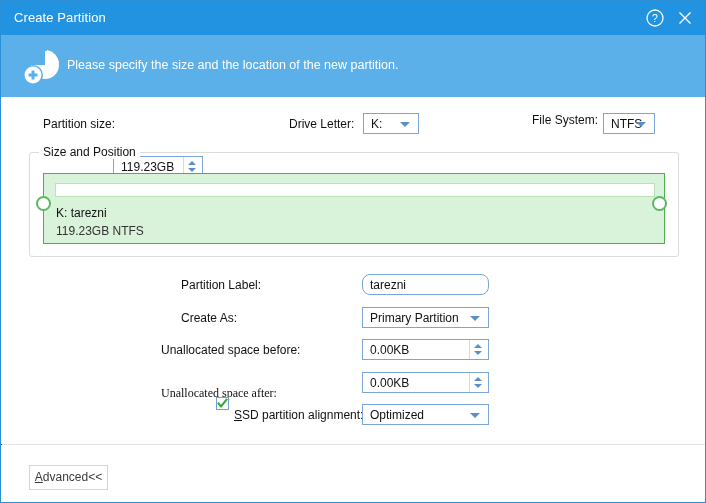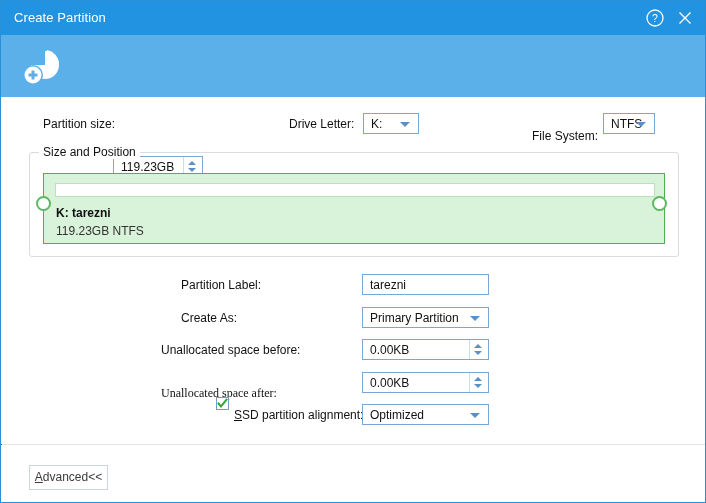--- a/index.html
+++ b/index.html
@@ -188,21 +188,21 @@
     height: 14px;
     box-sizing: border-box;
     border: 1px solid #b9e2bb;
     background: #ffffff;
   }
   #part-name {
     position: absolute;
     left: 12px;
     top: 32px;
     font-size: 12px;
-    font-weight: bold;
+    font-weight: normal;
     color: #111111;
   }
   #part-info {
     position: absolute;
     left: 12px;
     top: 50px;
     font-size: 12px;
     color: #333333;
   }
   .handle {
@@ -308,58 +308,59 @@
   <div id="banner">
     <div id="banner-icon">
       <svg width="42" height="40" viewBox="0 0 42 40">
         <path d="M24 4 A14 14 0 1 1 10 18 L24 18 Z" fill="#ffffff"></path>
         <path d="M26 3 A15 15 0 0 1 38 16 L25 17 Z" fill="#ffffff"></path>
         <circle cx="12" cy="28" r="10" fill="#5cb0ea"></circle>
         <circle cx="12" cy="28" r="8.5" fill="#ffffff"></circle>
         <path d="M10.5 23.5 h3 v3 h3 v3 h-3 v3 h-3 v-3 h-3 v-3 h3 z" fill="#5cb0ea"></path>
       </svg>
     </div>
+    <div id="banner-text">Please specify the size and the location of the new partition.</div>
   </div>
 
   <div id="content">
 
     <div class="lbl" style="left:42px; top:20px;">Partition size:</div>
     <div class="field" style="left:112px; top:16px; width:90px;margin-top:43px;">
       <span class="val">119.23GB</span>
       <span class="spin">
         <span class="tri up"></span>
         <span class="tri dn"></span>
       </span>
     </div>
 
     <div class="lbl" style="left:288px; top:20px;">Drive Letter:</div>
     <div class="field" style="left:362px; top:16px; width:56px;">
       <span class="val">K:</span>
       <span class="ddarrow"></span>
     </div>
 
-    <div class="lbl" style="left:531px; top:32px;">File System:</div>
+    <div class="lbl" style="left:531px; top:16px;">File System:</div>
     <div class="field" style="left:602px; top:16px; width:52px;">
       <span class="val">NTFS</span>
       <span class="ddarrow"></span>
     </div>
 
     <div id="groupbox"></div>
     <div id="group-label">Size and Position</div>
 
     <div id="partbar">
       <div id="usagebar"></div>
       <div id="part-name">K: tarezni</div>
       <div id="part-info">119.23GB NTFS</div>
     </div>
     <div id="handle-left" class="handle"></div>
     <div id="handle-right" class="handle"></div>
 
     <div class="lbl right" style="left:180px; top:181px; width:172px;">Partition Label:</div>
-    <div class="field" style="left:361px; top:177px; width:127px;">
+    <div class="field" style="left:361px; top:177px; width:127px;border-radius:8px;">
       <span class="val">tarezni</span>
     </div>
 
     <div class="lbl right" style="left:180px; top:214px; width:172px;">Create As:</div>
     <div class="field" style="left:361px; top:210px; width:127px;">
       <span class="val">Primary Partition</span>
       <span class="ddarrow"></span>
     </div>
 
     <div class="lbl right" style="left:160px; top:246px; width:192px;">Unallocated space before:</div>

